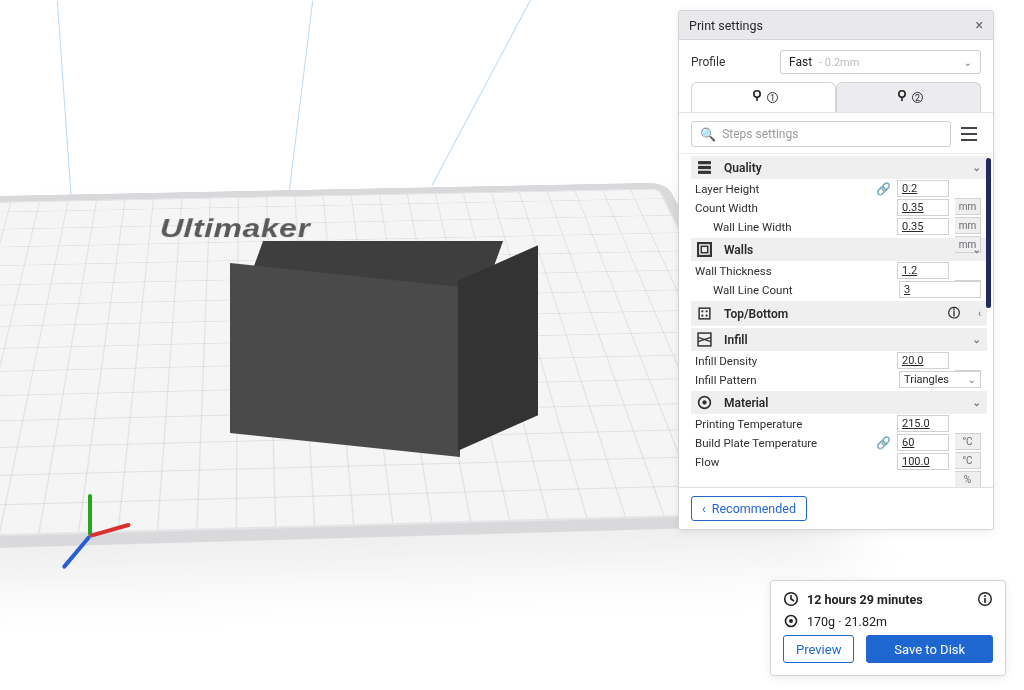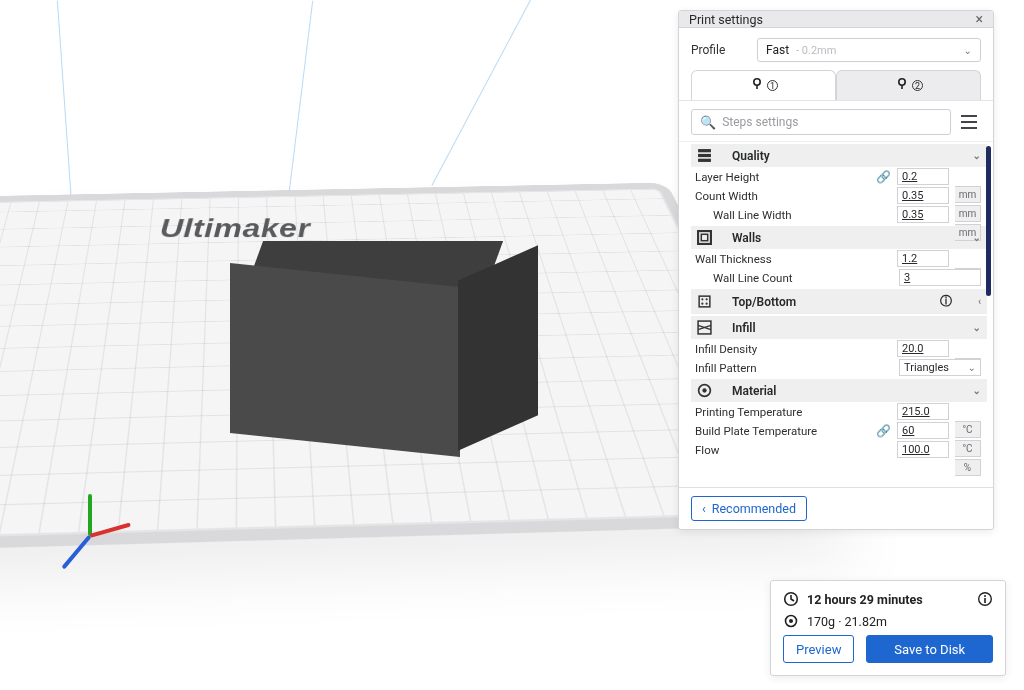--- a/index.html
+++ b/index.html
@@ -63,33 +63,33 @@
   .panel {
     position:absolute; right:30px; top:10px;
     width:316px; height:520px;
     background:#fff; border:1px solid #d4d4d8; border-radius:3px;
     box-shadow: 0 2px 8px rgba(0,0,0,.08);
     display:flex; flex-direction:column;
     font-size:12px; color:#27292b;
   }
   .panel-header {
     display:flex; align-items:center; justify-content:space-between;
-    padding:0 10px; background:#e9e9ec; border-bottom:1px solid #d4d4d8;
+    padding:6px 10px; background:#e9e9ec; border-bottom:1px solid #d4d4d8;
     border-radius:3px 3px 0 0;
     font-size:12.5px;
   }
   .panel-header .x { font-size:14px; color:#666; cursor:pointer; }
   .profile-row {
     display:flex; align-items:center; gap:16px; padding:10px 12px 8px;
   }
   .profile-row label { font-size:12px; color:#333; width:50px; }
   .profile-select {
     flex:1; height:24px; border:1px solid #cfcfd3; border-radius:3px;
     padding:0 8px; display:flex; align-items:center; justify-content:space-between;
-    font-size:12px; color:#222; background:#fff;
+    font-size:12px; color:#222; background:#fff;margin-left:23px;
   }
   .profile-select .dim { color:#bcbcc0; font-size:11px; margin-left:4px; }
   .chev { color:#7a7a7e; font-size:10px; }
 
   .extruder-tabs { display:flex; padding:0 12px; gap:0; }
   .ext-tab {
     flex:1; height:30px; display:flex; align-items:center; justify-content:center;
     border:1px solid #d4d4d8; border-bottom:none; background:#ececef;
     border-radius:6px 6px 0 0; cursor:pointer;
   }
@@ -116,21 +116,21 @@
   .settings-scroll {
     flex:1; overflow:hidden; padding:0 6px 0 12px;
     border-top:1px solid #eee;
     position:relative;
   }
   .settings-scroll::after{
     content:""; position:absolute; right:2px; top:4px; width:5px; height:150px;
     background:#1f2a60; border-radius:3px;
   }
   .section-head {
-    display:flex; align-items:center; gap:20px;
+    display:flex; align-items:center; gap:12px;
     background:#efefef; padding:4px 6px; margin-top:2px;
     font-weight:600; font-size:12px;
   }
   .section-head .spacer{flex:1;}
   .section-head .carrot{ color:#7a7a7e; font-size:10px;}
   .section-head .ico{ width:15px; height:15px; display:inline-flex; align-items:center; justify-content:center;}
   .setting-row {
     display:flex; align-items:center; height:19px; font-size:11.5px;
     gap:6px; padding-left:4px;
   }

